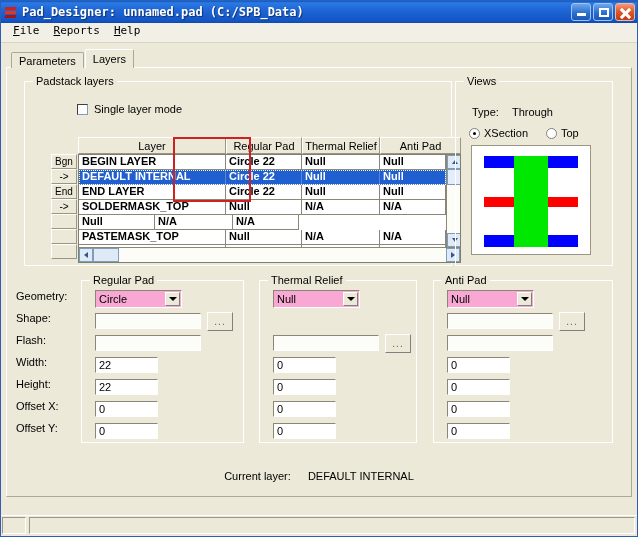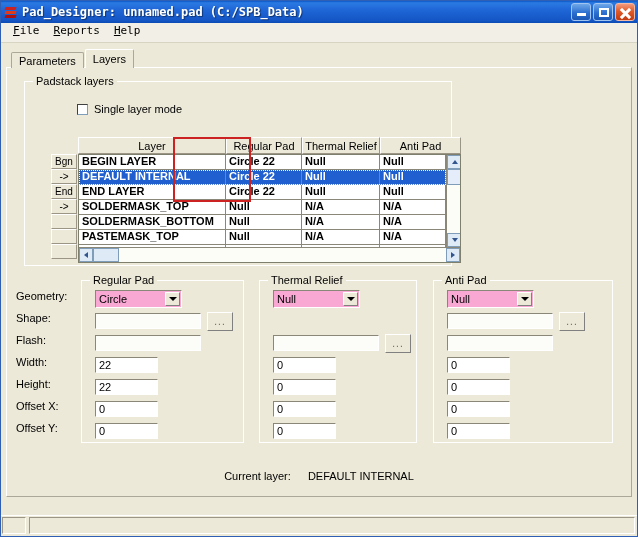--- a/index.html
+++ b/index.html
@@ -339,21 +339,20 @@
                 </div>
 
                 <div class="row">
                   <div class="cell" style="width:147px">SOLDERMASK_TOP</div>
                   <div class="cell" style="width:76px">Null</div>
                   <div class="cell" style="width:78px">N/A</div>
                   <div class="cell" style="width:66px">N/A</div>
                 </div>
 
                 <div class="row">
-                  <div class="cell" style="width:147px">SOLDERMASK_BOTTOM</div>
                   <div class="cell" style="width:76px">Null</div>
                   <div class="cell" style="width:78px">N/A</div>
                   <div class="cell" style="width:66px">N/A</div>
                 </div>
 
                 <div class="row">
                   <div class="cell" style="width:147px">PASTEMASK_TOP</div>
                   <div class="cell" style="width:76px">Null</div>
                   <div class="cell" style="width:78px">N/A</div>
                   <div class="cell" style="width:66px">N/A</div>
@@ -389,20 +388,45 @@
               <div class="sb-btn" style="width:14px;flex:0 0 14px;">
                   <span class="arrow right"></span>
                 </div>
             </div>
           </div>
         </div>
 
         <div id="redbox" style="left:148px;top:55px;width:78px;height:65px;"></div>
       </div>
 
+      <div class="group" style="left:448px;top:13px;width:158px;height:185px;">
+        <span class="group-title">Views</span>
+
+        <div class="fld-label" style="left:16px;top:24px;">Type:</div>
+        <div class="fld-label" style="left:56px;top:24px;">Through</div>
+
+        <div class="radio-row" style="left:13px;top:45px;">
+          <span class="radio on"></span>
+          <span>XSection</span>
+        </div>
+        <div class="radio-row" style="left:90px;top:45px;">
+          <span class="radio"></span>
+          <span>Top</span>
+        </div>
+
+        <div id="view-canvas" style="left:15px;top:63px;width:120px;height:110px;">
+          <div class="pad-blue" style="left:12px;top:10px;width:40px;height:12px;"></div>
+          <div class="pad-blue" style="left:66px;top:10px;width:40px;height:12px;"></div>
+          <div class="pad-red" style="left:12px;top:51px;width:40px;height:10px;"></div>
+          <div class="pad-red" style="left:66px;top:51px;width:40px;height:10px;"></div>
+          <div class="pad-blue" style="left:12px;top:89px;width:40px;height:12px;"></div>
+          <div class="pad-blue" style="left:66px;top:89px;width:40px;height:12px;"></div>
+          <div class="barrel" style="left:42px;top:10px;width:34px;height:91px;"></div>
+        </div>
+      </div>
 
       <div class="fld-label" style="left:9px;top:222px;">Geometry:</div>
       <div class="fld-label" style="left:9px;top:244px;">Shape:</div>
       <div class="fld-label" style="left:9px;top:266px;">Flash:</div>
       <div class="fld-label" style="left:9px;top:288px;">Width:</div>
       <div class="fld-label" style="left:9px;top:310px;">Height:</div>
       <div class="fld-label" style="left:9px;top:332px;">Offset X:</div>
       <div class="fld-label" style="left:9px;top:354px;">Offset Y:</div>
 
       <div class="group" style="left:74px;top:212px;width:163px;height:163px;">

